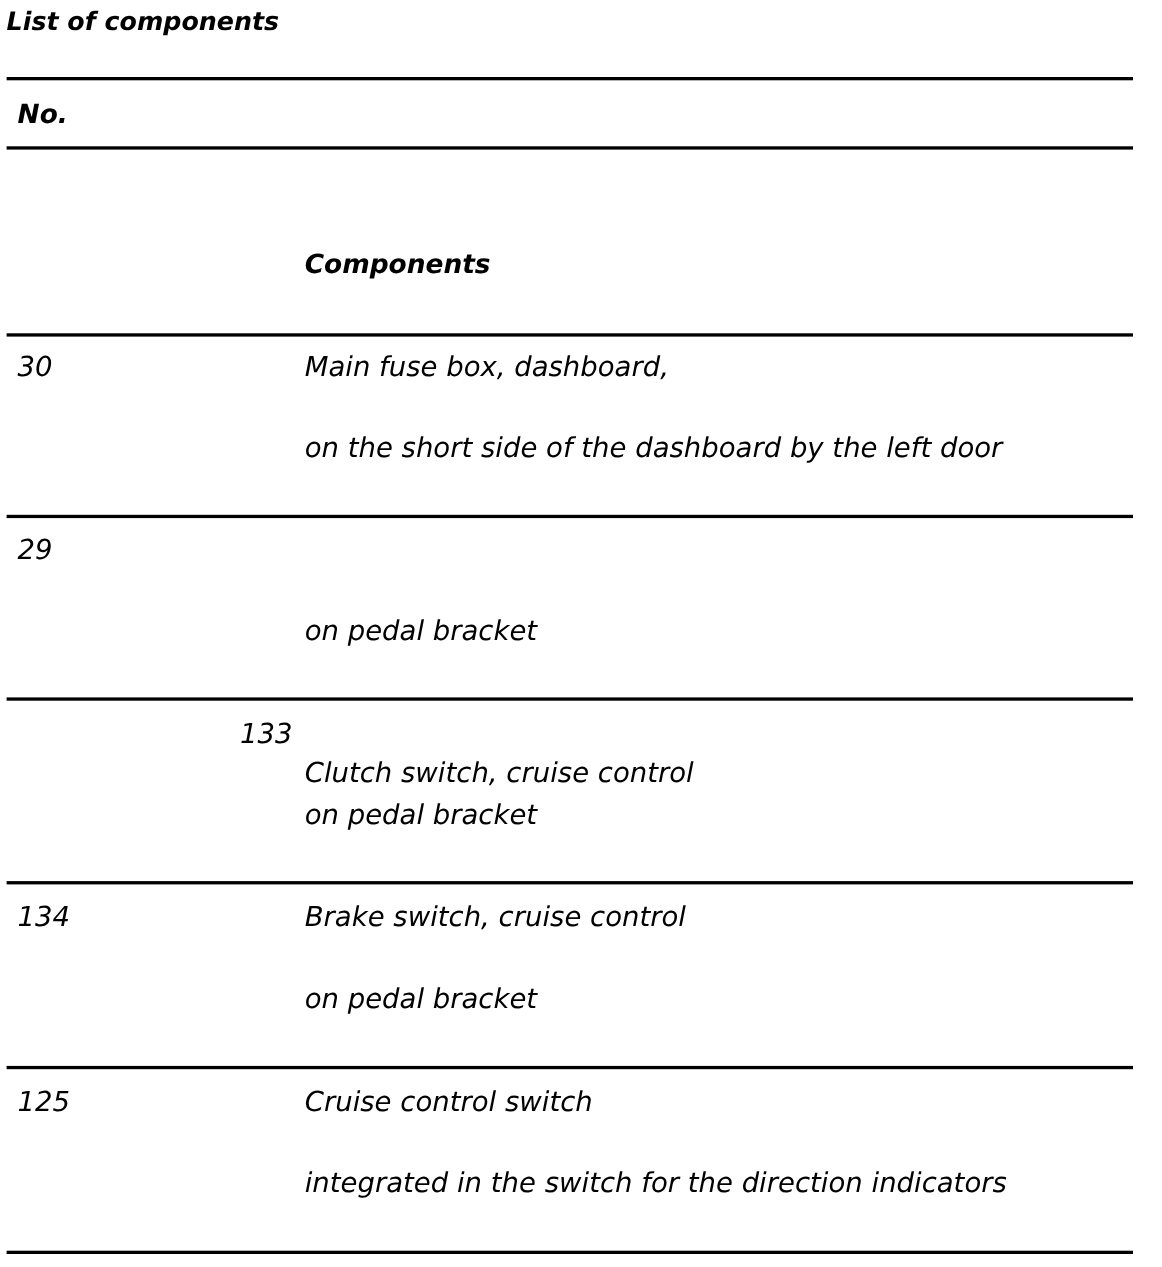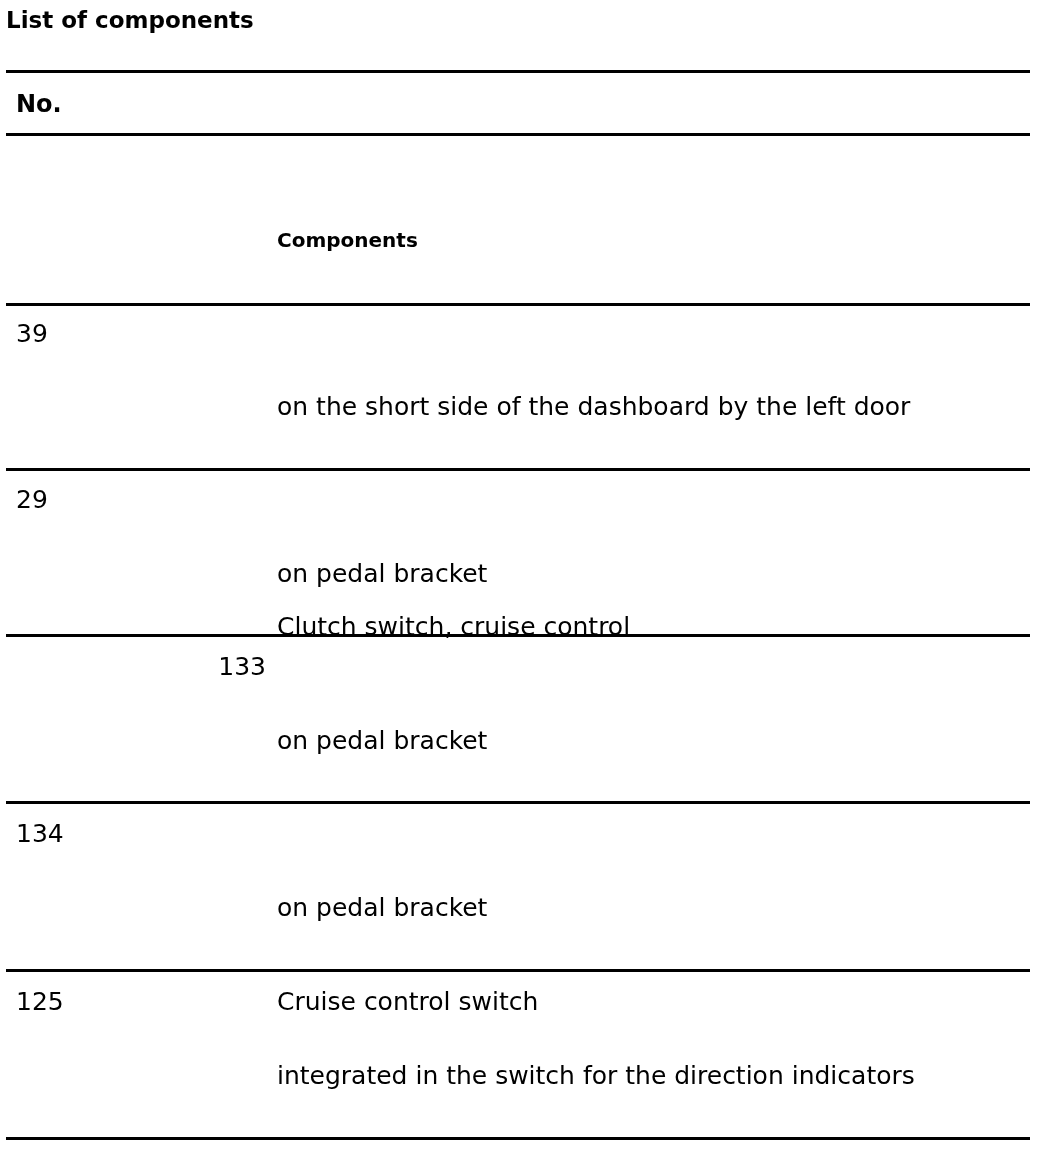--- a/index.html
+++ b/index.html
@@ -14,20 +14,21 @@
     font-family: "DejaVu Sans", "Liberation Sans", sans-serif;
     color: #000000;
     -webkit-font-smoothing: none;
   }
 
   .page {
     position: relative;
     width: 1052px;
     height: 1152px;
     box-sizing: border-box;
+    font-style: italic;
   }
 
   
   .doc-title {
     position: absolute;
     left: 6px;
     top: 6px;
     font-size: 23px;
     font-weight: bold;
     line-height: 28px;
@@ -78,21 +79,21 @@
     top: 90px;
     font-size: 24px;
     font-weight: bold;
     line-height: 28px;
     white-space: pre;
   }
 
   .section-label {
     position: absolute;
     left: 277px;
-    font-size: 20px;
+    font-size: 24px;
     font-weight: bold;
     line-height: 30px;
     white-space: nowrap;
   }
 </style>
 </head>
 <body>
 
 <div class="page">
 
@@ -101,34 +102,36 @@
   <div class="rule" style="top:70px;"></div>
 
   <div class="colhead-no">No.</div>
 
   <div class="rule" style="top:133px;"></div>
 
   <div class="section-label" style="top:225px;">Components</div>
 
   <div class="rule" style="top:303px;"></div>
 
-  <div class="cell-no" style="top:319px;">39</div>
+  <div class="cell-no" style="top:319px;">30</div>
+  <div class="cell-name" style="top:319px;">Main fuse box, dashboard,</div>
   <div class="cell-name" style="top:392px;">on the short side of the dashboard by the left door</div>
   <div class="rule" style="top:468px;"></div>
 
   <div class="cell-no" style="top:485px;">29</div>
   <div class="cell-name" style="top:559px;">on pedal bracket</div>
   <div class="rule" style="top:634px;"></div>
 
   <div class="cell-no" style="top:652px;text-align:right;">133</div>
-  <div class="cell-name" style="top:612px;">Clutch switch, cruise control</div>
+  <div class="cell-name" style="top:688px;">Clutch switch, cruise control</div>
   <div class="cell-name" style="top:726px;">on pedal bracket</div>
   <div class="rule" style="top:801px;"></div>
 
   <div class="cell-no" style="top:819px;">134</div>
+  <div class="cell-name" style="top:819px;">Brake switch, cruise control</div>
   <div class="cell-name" style="top:893px;">on pedal bracket</div>
   <div class="rule" style="top:969px;"></div>
 
   <div class="cell-no" style="top:987px;">125</div>
   <div class="cell-name" style="top:1061px;">integrated in the switch for the direction indicators</div>
   <div class="cell-name" style="top:987px;">Cruise control switch</div>
   <div class="rule" style="top:1137px;"></div>
 
 </div>
 

